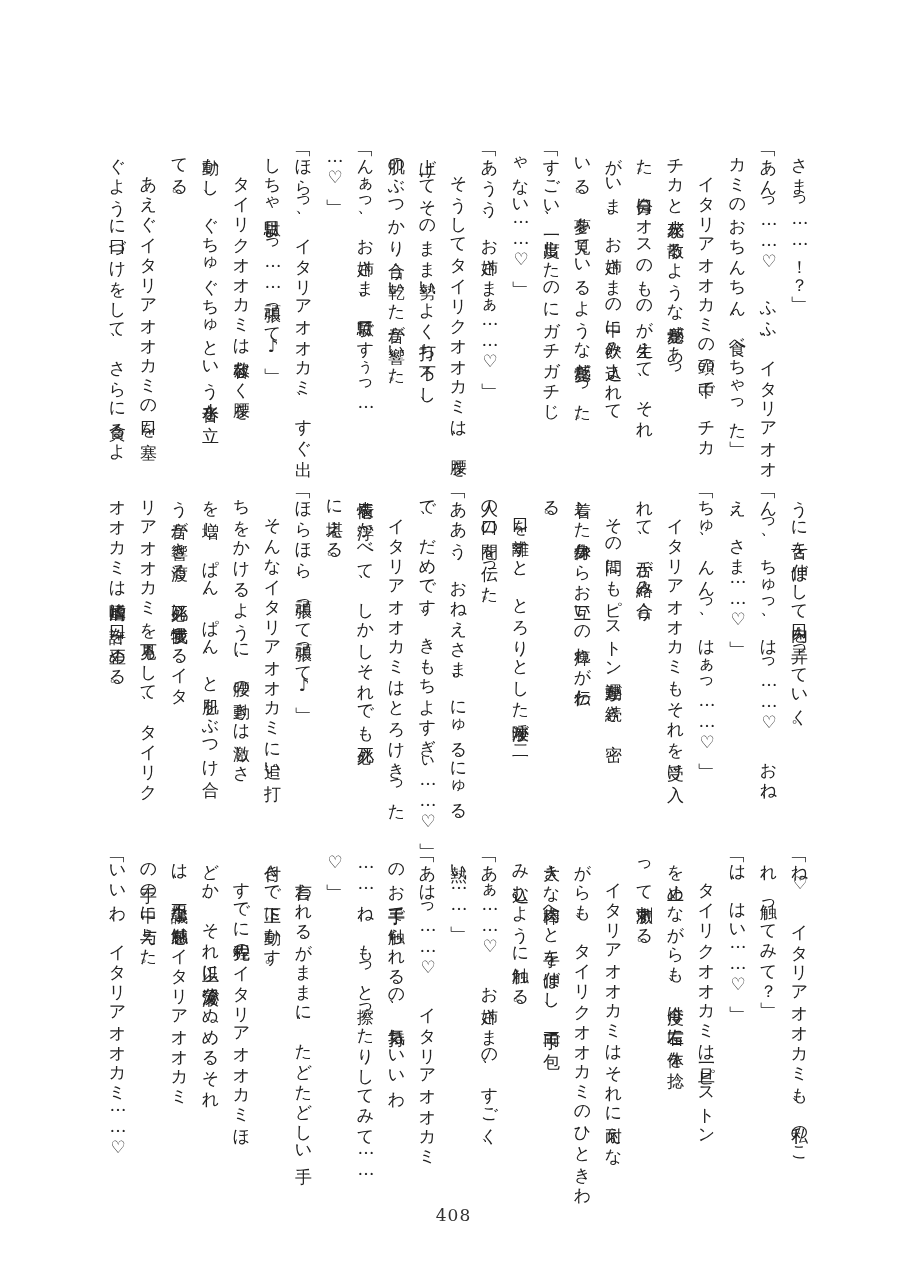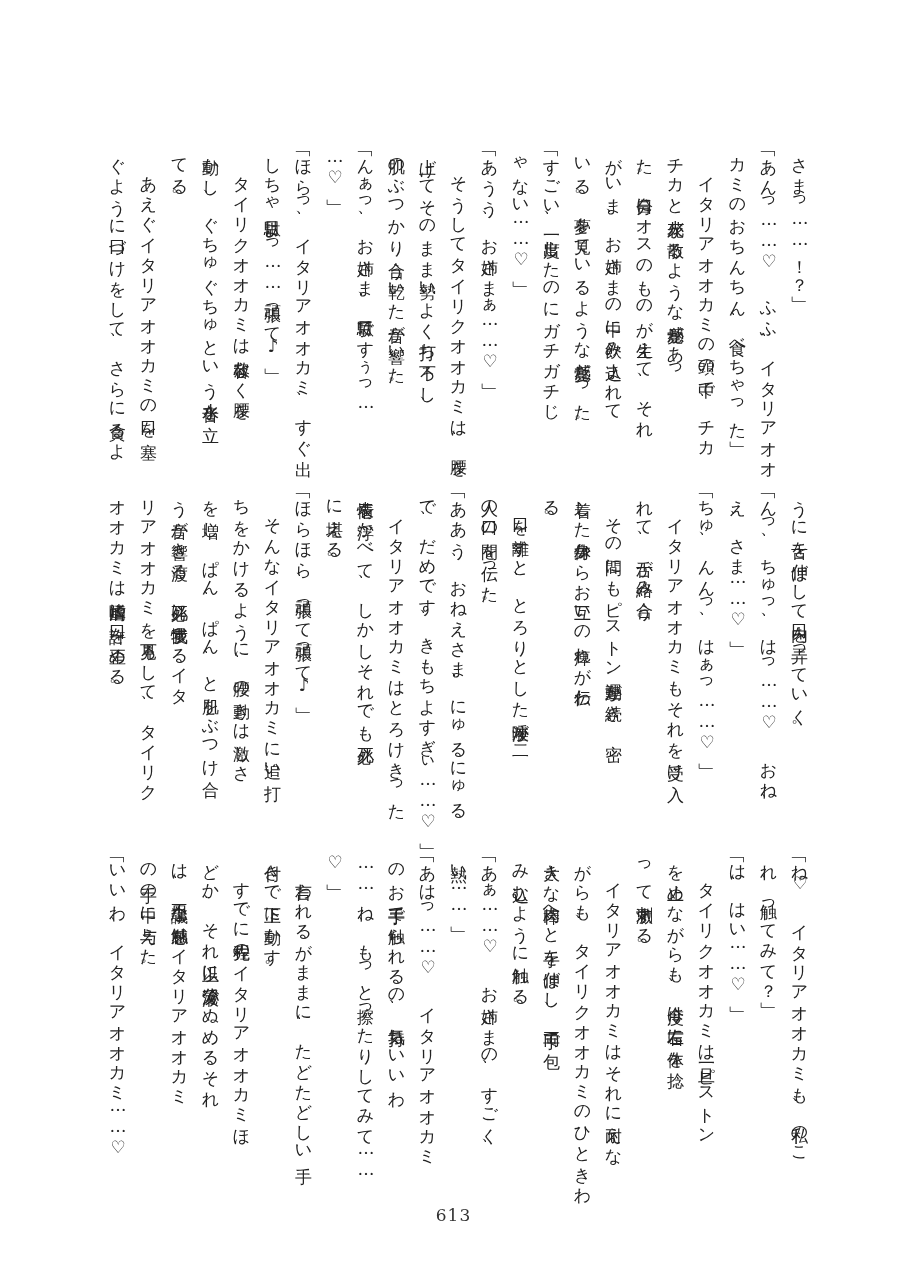--- a/index.html
+++ b/index.html
@@ -51,14 +51,14 @@
 </head>
 <body>
 
 <div class="page">
   <div class="text-block text-block-top"><div class="text-column">さまっ……！？」</div><div class="text-column">「あんっ……♡　ふふ、イタリアオオ</div><div class="text-column">カミのおちんちん、食べちゃった」</div><div class="text-column">　イタリアオオカミの頭の中で、チカ</div><div class="text-column">チカと火花が散るような感覚があっ</div><div class="text-column">た。自分にオスのものが生えて、それ</div><div class="text-column">がいま、お姉さまの中に飲み込まれて</div><div class="text-column">いる。夢を見ているような感覚だった。</div><div class="text-column">「すごい、一度出したのにガチガチじ</div><div class="text-column">ゃない……♡」</div><div class="text-column">「あうう、お姉さまぁ……♡」</div><div class="text-column">　そうしてタイリクオオカミは、腰を</div><div class="text-column">上げてそのまま勢いよく打ち下ろし、</div><div class="text-column">肌のぶつかり合う乾いた音が響いた。</div><div class="text-column">「んぁっ、お姉さま、駄目ですぅっ…</div><div class="text-column">…♡」</div><div class="text-column">「ほらっ、イタリアオオカミ、すぐ出</div><div class="text-column">しちゃ駄目よっ……頑張って♪」</div><div class="text-column">　タイリクオオカミは容赦なく腰を</div><div class="text-column">動かし、ぐちゅぐちゅという水音を立</div><div class="text-column">てる。</div><div class="text-column">　あえぐイタリアオオカミの口を塞</div><div class="text-column">ぐように口づけをして、さらに貪るよ</div></div>
 
   <div class="text-block text-block-middle"><div class="text-column">うに舌を伸ばして口内を弄っていく。</div><div class="text-column">「んっ、ちゅっ、はっ……♡　おね、</div><div class="text-column">え、さま……♡」</div><div class="text-column">「ちゅ、んんっ、はぁっ……♡」</div><div class="text-column">　イタリアオオカミもそれを受け入</div><div class="text-column">れて、舌が絡み合う。</div><div class="text-column">　その間にもピストン運動が続き、密</div><div class="text-column">着した身体からお互いの痺れが伝わ</div><div class="text-column">る。</div><div class="text-column">　口を離すと、とろりとした唾液が二</div><div class="text-column">人の口の間を伝った。</div><div class="text-column">「ああう、おねえさま、にゅるにゅる</div><div class="text-column">で、だめです、きもちよすぎぃ……♡」</div><div class="text-column">　イタリアオオカミはとろけきった</div><div class="text-column">表情を浮かべて、しかしそれでも必死</div><div class="text-column">に堪える。</div><div class="text-column">「ほらほら、頑張って頑張って♪」</div><div class="text-column">　そんなイタリアオオカミに追い打</div><div class="text-column">ちをかけるように、腰の動きは激しさ</div><div class="text-column">を増し、ぱん、ぱん、と肌をぶつけ合</div><div class="text-column">う音が響き渡る。必死に我慢するイタ</div><div class="text-column">リアオオカミを見下ろして、タイリク</div><div class="text-column">オオカミは嗜虐的に口許を歪める。</div></div>
 
   <div class="text-block text-block-bottom"><div class="text-column">「ね♡　イタリアオオカミも、私のこ</div><div class="text-column">れ、触ってみて？」</div><div class="text-column">「は、はい……♡」</div><div class="text-column">　タイリクオオカミは一旦ピストン</div><div class="text-column">を止めながらも、今度は左右に体を捻</div><div class="text-column">って刺激する。</div><div class="text-column">　イタリアオオカミはそれに耐えな</div><div class="text-column">がらも、タイリクオオカミのひときわ</div><div class="text-column">大きな肉棒へと手を伸ばし、両手で包</div><div class="text-column">み込むように触れる。</div><div class="text-column">「あぁ……♡　お姉さまの、すごく、</div><div class="text-column">熱い……」</div><div class="text-column">「あはっ……♡　イタリアオオカミ</div><div class="text-column">のお手手で触られるの、気持ちいいわ</div><div class="text-column">……ね、もっと擦ったりしてみて……</div><div class="text-column">♡」</div><div class="text-column">　言われるがままに、たどたどしい手</div><div class="text-column">付きで上下に動かす。</div><div class="text-column">　すでに先程のイタリアオオカミほ</div><div class="text-column">どか、それ以上に分泌液でぬめるそれ</div><div class="text-column">は、不思議な感触をイタリアオオカミ</div><div class="text-column">の手の中に与えた。</div><div class="text-column">「いいわ、イタリアオオカミ……♡</div></div>
 
-  <div class="page-number">613</div>
+  <div class="page-number">408</div>
 </div>
 
 </body></html>

